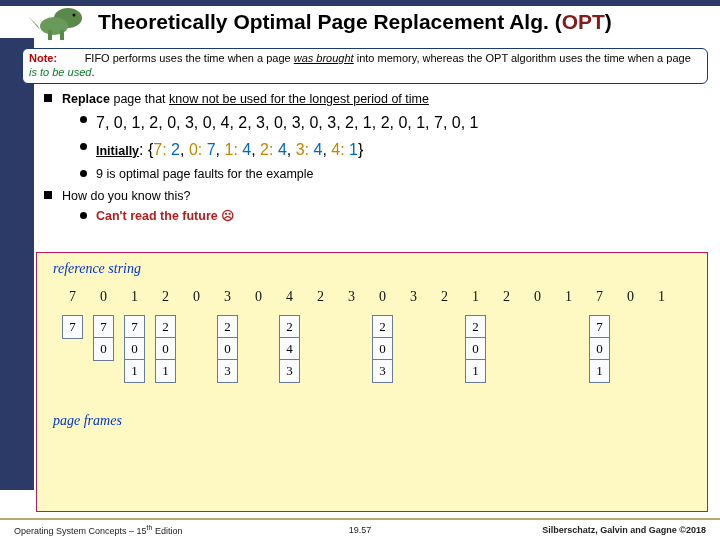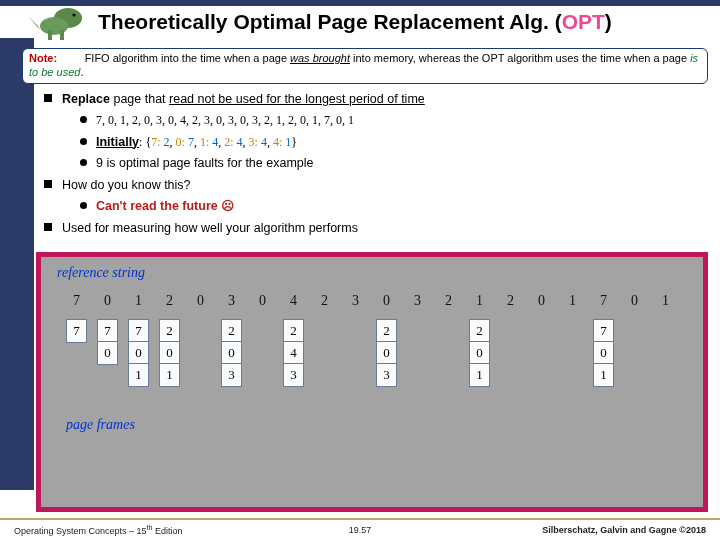--- a/index.html
+++ b/index.html
@@ -2,47 +2,47 @@
 <html><head>
 <meta charset="utf-8">
 <style>
   * { box-sizing: border-box; margin: 0; padding: 0; }
   html, body { width: 720px; height: 540px; font-family: Arial, Helvetica, sans-serif; background: #fff; overflow: hidden; }
   .slide { position: relative; width: 720px; height: 540px; }
   .topbar { position: absolute; left: 0; top: 0; width: 720px; height: 6px; background: #2b3a66; }
   .leftbar { position: absolute; left: 0; top: 38px; width: 34px; height: 452px; background: #2b3a66; }
   .dino { position: absolute; left: 24px; top: 0px; width: 66px; height: 44px; }
   .title { position: absolute; left: 98px; top: 10px; font-weight: bold; color: #000; font-size: 21px; white-space: nowrap; }
-  .title .opt { color: #ec4899; }
+  .title .opt { color: #7f1d1d; }
   .notebox { position: absolute; left: 22px; top: 48px; width: 686px; border: 1.5px solid #183a7a; border-radius: 6px; padding: 3px 6px; font-size: 11px; line-height: 1.25; background: #fff; }
   .notebox .nt { color: #b00; font-weight: bold; }
   .notebox .em1 { font-style: italic; text-decoration: underline; }
   .notebox .em2 { font-style: italic; color: #0a7a2a; }
   .content { position: absolute; left: 44px; top: 90px; width: 660px; font-size: 12.5px; line-height: 1.5; }
   ul.lvl1 { list-style: none; padding: 0; margin: 0; }
   ul.lvl1 > li { position: relative; padding-left: 18px; margin-bottom: 3px; }
   ul.lvl1 > li::before { content: ""; position: absolute; left: 0; top: 4px; width: 8px; height: 8px; background: #000; }
   ul.lvl2 { list-style: none; padding: 0; margin: 2px 0 2px 18px; }
   ul.lvl2 > li { position: relative; padding-left: 16px; margin-bottom: 3px; }
   ul.lvl2 > li::before { content: ""; position: absolute; left: 0; top: 5px; width: 7px; height: 7px; background: #000; border-radius: 50%; }
   .u { text-decoration: underline; }
-  .mono { font-family: Liberation Serif, serif; font-size: 12px; }
+  .mono { font-family: Liberation Sans, sans-serif; font-size: 16px; }
   .mono .k { color: #b80; }
   .mono .v { color: #06c; }
   .red { color: #b91c1c; font-weight: bold; }
-  .diagram { position: absolute; left: 36px; top: 252px; width: 672px; height: 260px; border: 5px solid #be185d; background: #a3a3a3; }
+  .diagram { position: absolute; left: 36px; top: 252px; width: 672px; height: 260px; border: 1px solid #be185d; background: #fef9c3; }
   .rs-label { position: absolute; left: 16px; top: 8px; color: #0033cc; font-style: italic; font-family: Georgia, 'Times New Roman', serif; font-size: 14px; }
   .rs-row { position: absolute; left: 20px; top: 36px; width: 640px; display: flex; }
   .rs-cell { width: 31px; text-align: center; font-size: 14px; color: #111; font-family: Georgia, 'Times New Roman', serif; }
   .frames-row { position: absolute; left: 20px; top: 62px; width: 640px; display: flex; }
   .frames-slot { width: 31px; display: flex; flex-direction: column; align-items: center; }
   .frame-stack { width: 21px; border: 1px solid #6a7a99; }
   .frame-cell { height: 22px; border-bottom: 1px solid #6a7a99; display: flex; align-items: center; justify-content: center; font-size: 13px; font-family: Georgia, 'Times New Roman', serif; background: #f9fbfd; }
   .frame-cell:last-child { border-bottom: none; }
-  .pf-label { position: absolute; left: 16px; top: 160px; color: #0033cc; font-style: italic; font-family: Georgia, 'Times New Roman', serif; font-size: 14px; margin-left: 9px; }
+  .pf-label { position: absolute; left: 16px; top: 160px; color: #0033cc; font-style: italic; font-family: Georgia, 'Times New Roman', serif; font-size: 14px; }
   .footer { position: absolute; left: 0; bottom: 0; width: 720px; height: 22px; border-top: 2px solid #b9a96a; display: flex; align-items: center; font-size: 9px; color: #222; }
   .footer .fl { position: absolute; left: 14px; }
   .footer .fc { position: absolute; left: 50%; transform: translateX(-50%); }
   .footer .fr { position: absolute; right: 14px; }
   .footer sup { font-size: 7px; }
 </style>
 </head>
 <body>
 
 <div class="slide">
@@ -58,44 +58,43 @@
     <circle cx="50" cy="15" r="1.5" fill="#000"></circle>
   </svg>
 
   <div class="title">
     <span>Theoretically Optimal Page Replacement Alg. (</span><span class="opt">OPT</span><span>)</span>
   </div>
 
   <div class="notebox">
     <span class="nt">Note:</span>
     &nbsp;&nbsp;&nbsp;&nbsp;&nbsp;&nbsp;&nbsp;
-    <span>FIFO algorithm into the time when a page </span><span class="em1">was brought</span><span> into memory, whereas the OPT algorithm uses the time when a page </span><span class="em2">is to be used</span><span>.</span>
+    <span>FIFO performs uses the time when a page </span><span class="em1">was brought</span><span> into memory, whereas the OPT algorithm uses the time when a page </span><span class="em2">is to be used</span><span>.</span>
   </div>
 
   <div class="content">
     <ul class="lvl1">
       <li>
-        <b>Replace</b><span> page that </span><span class="u">read not be used for the longest period of time</span>
+        <b>Replace</b><span> page that </span><span class="u">know not be used for the longest period of time</span>
         <ul class="lvl2">
           <li>
             <span class="mono">7, 0, 1, 2, 0, 3, 0, 4, 2, 3, 0, 3, 0, 3, 2, 1, 2, 0, 1, 7, 0, 1</span>
           </li>
           <li>
             <b class="u">Initially</b><span class="mono">: </span><span class="mono" id="init-map">{<span class="k">7:</span> <span class="v">2</span>, <span class="k">0:</span> <span class="v">7</span>, <span class="k">1:</span> <span class="v">4</span>, <span class="k">2:</span> <span class="v">4</span>, <span class="k">3:</span> <span class="v">4</span>, <span class="k">4:</span> <span class="v">1</span>}</span>
           </li>
           <li>9 is optimal page faults for the example</li>
         </ul>
       </li>
       <li>
         <span>How do you know this?</span>
         <ul class="lvl2">
           <li class="red">Can't read the future ☹</li>
         </ul>
       </li>
-      <li>Used for measuring how well your algorithm performs</li>
     </ul>
   </div>
 
   <div class="diagram">
     <div class="rs-label">reference string</div>
     <div class="rs-row" id="rs-row">
         <div class="rs-cell">7</div>
         <div class="rs-cell">0</div>
         <div class="rs-cell">1</div>
         <div class="rs-cell">2</div>

